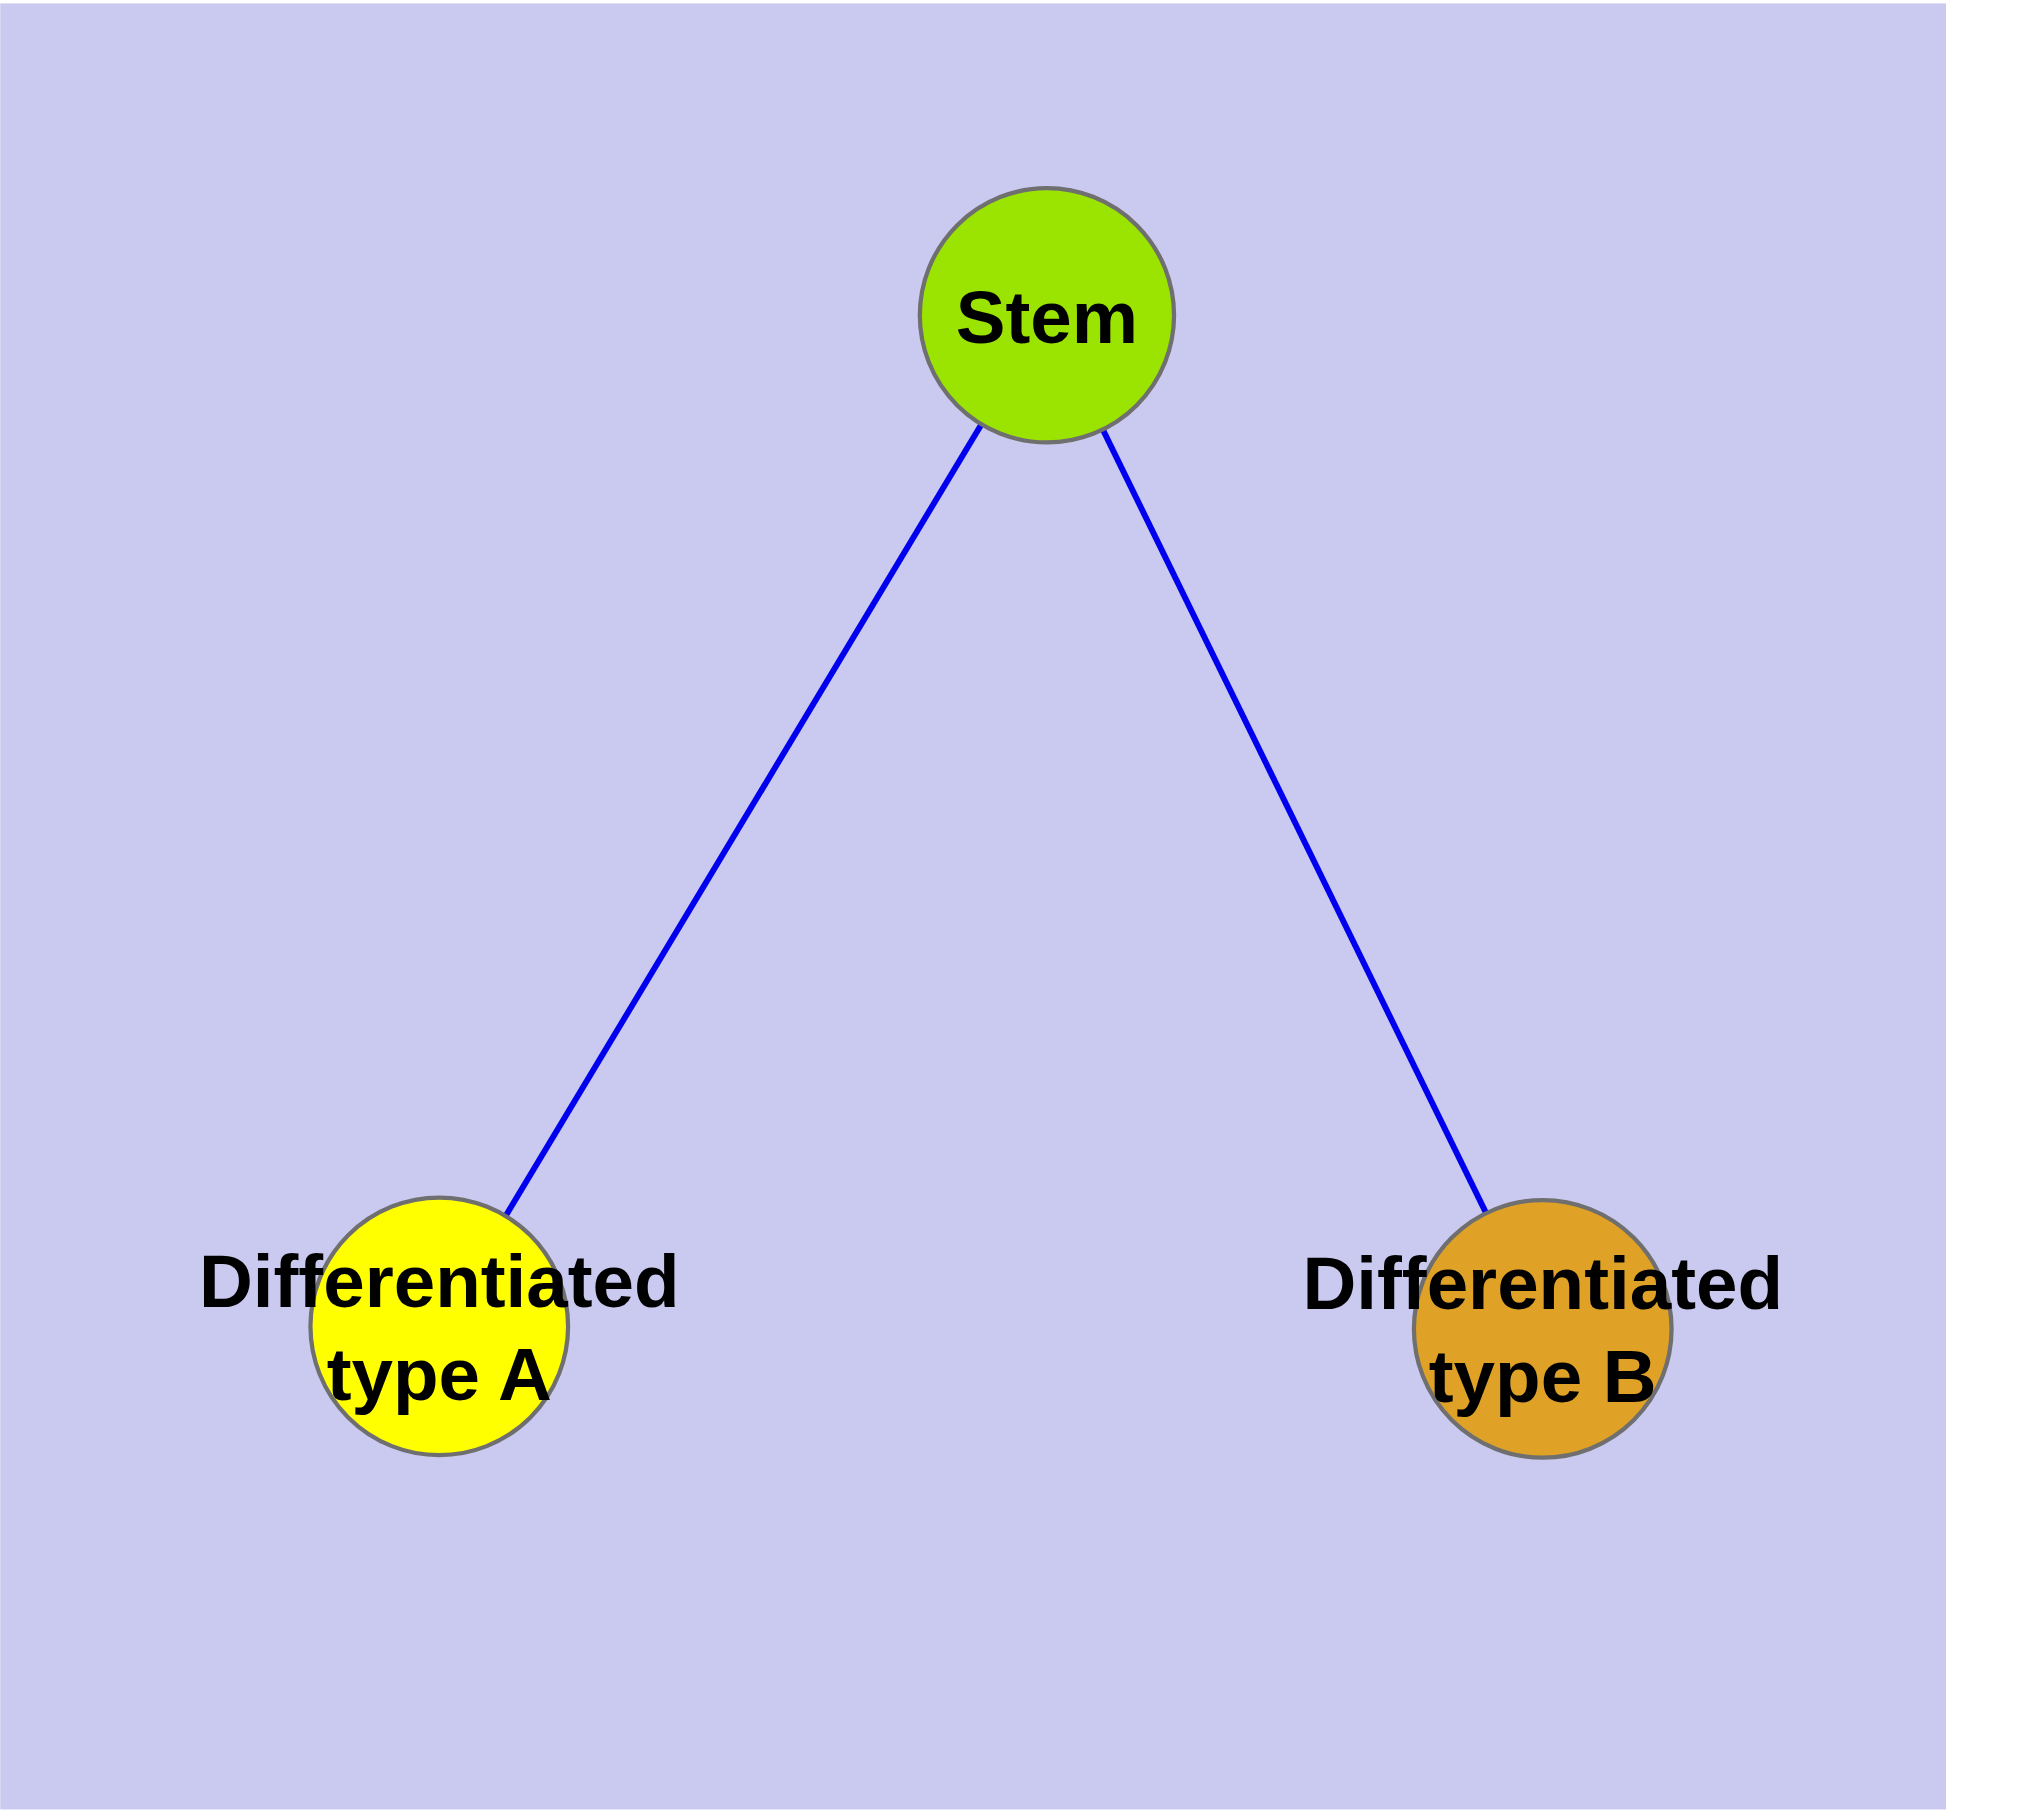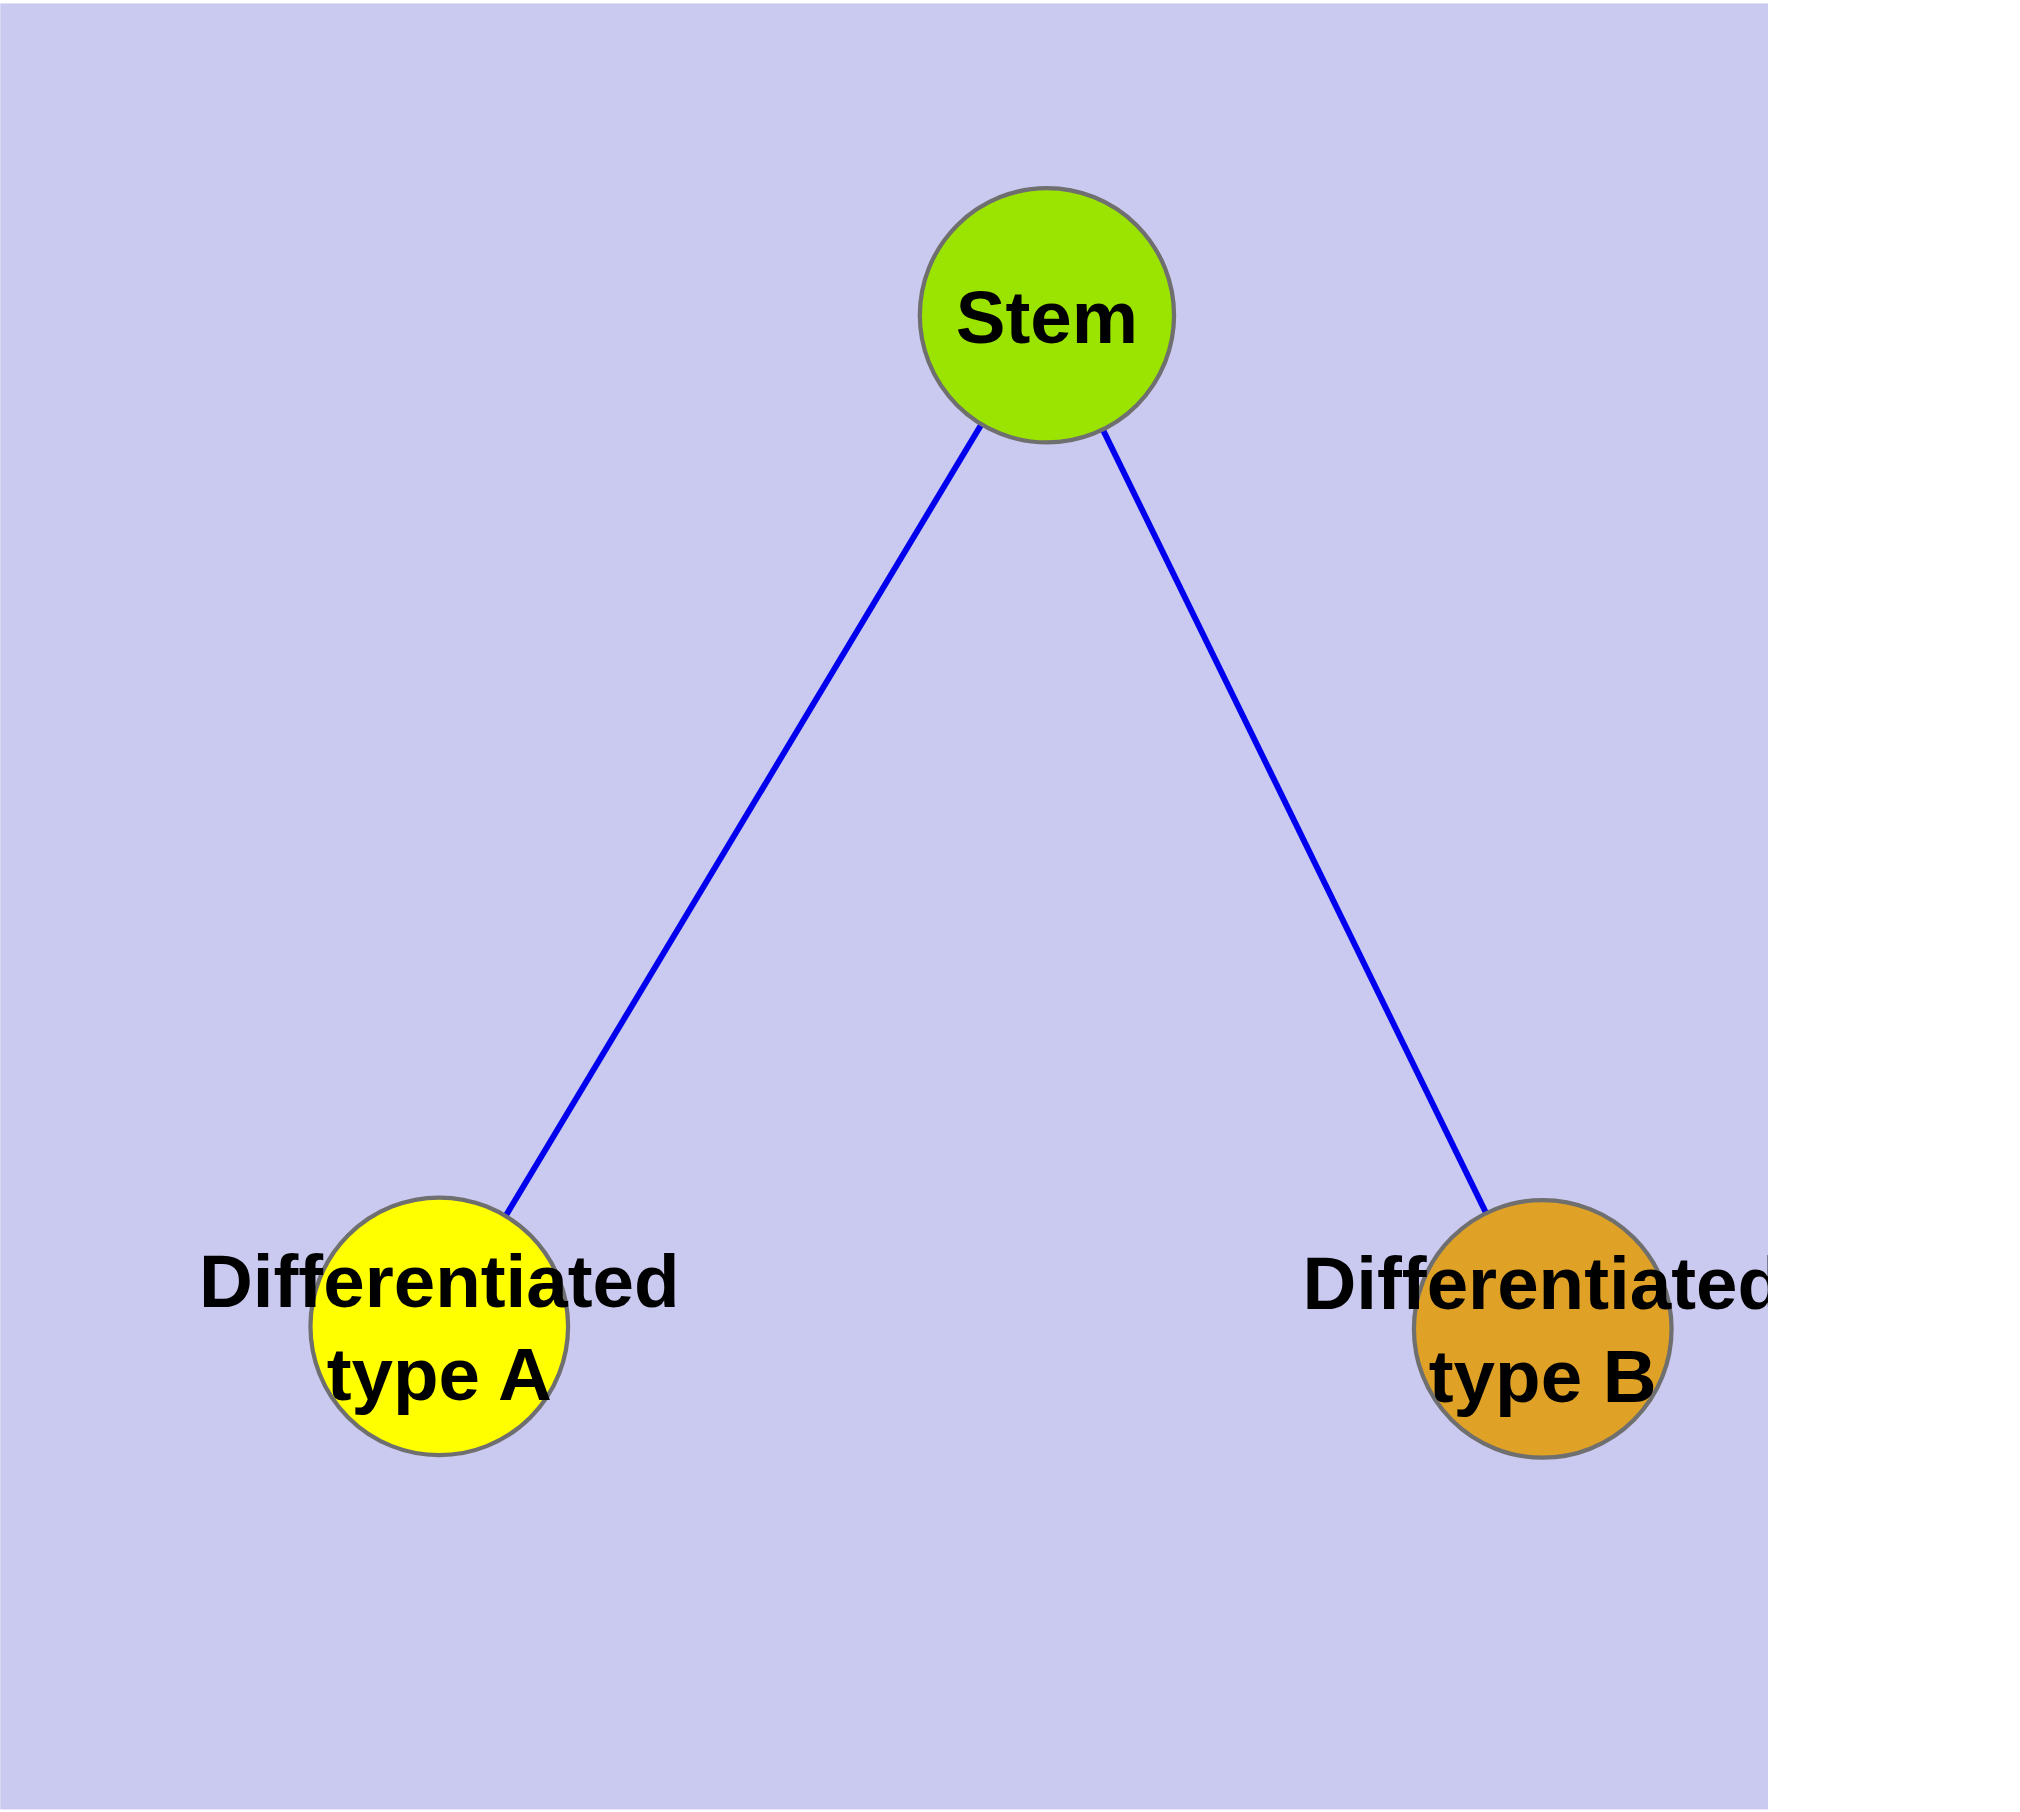--- a/index.html
+++ b/index.html
@@ -5,21 +5,21 @@
   html, body {
     margin: 0;
     padding: 0;
     width: 2021px;
     height: 1812px;
     background: #FFFFFF;
     font-family: "Liberation Sans", sans-serif;
   }
   .figure-wrap {
     position: relative;
-    width: 1768px;
+    width: 1946px;
     height: 1812px;
     overflow: hidden;
   }
   svg.graph-svg {
     position: absolute;
     left: 0;
     top: 0;
     display: block;
   }
   .node-label {

